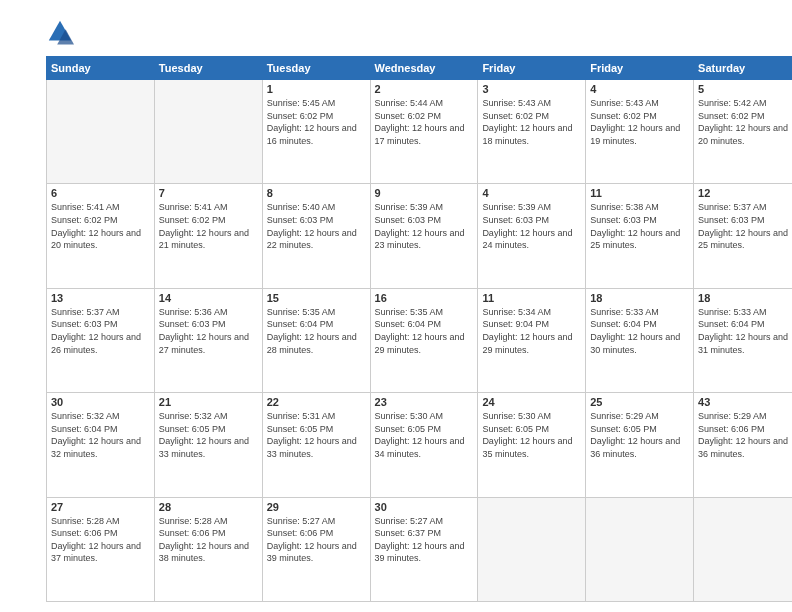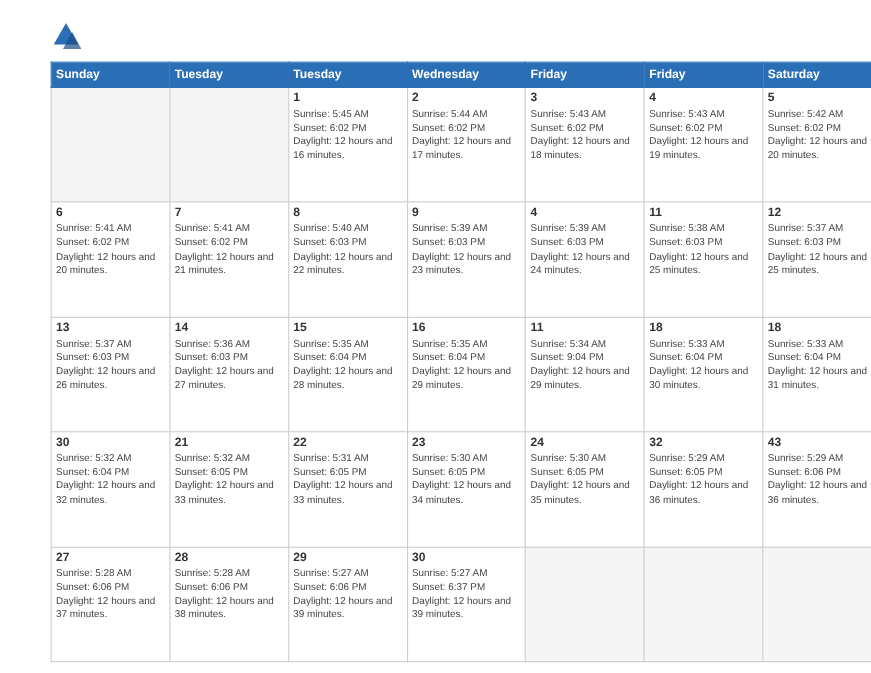--- a/index.html
+++ b/index.html
@@ -285,21 +285,21 @@
 Sunset: 6:05 PM
 Daylight: 12 hours and 34 minutes.</div>
           </td>
           <td>
             <span class="day-num">24</span>
             <div class="day-info">Sunrise: 5:30 AM
 Sunset: 6:05 PM
 Daylight: 12 hours and 35 minutes.</div>
           </td>
           <td>
-            <span class="day-num">32</span>
+            <span class="day-num">25</span>
             <div class="day-info">Sunrise: 5:29 AM
 Sunset: 6:05 PM
 Daylight: 12 hours and 36 minutes.</div>
           </td>
           <td>
             <span class="day-num">43</span>
             <div class="day-info">Sunrise: 5:29 AM
 Sunset: 6:06 PM
 Daylight: 12 hours and 36 minutes.</div>
           </td>

